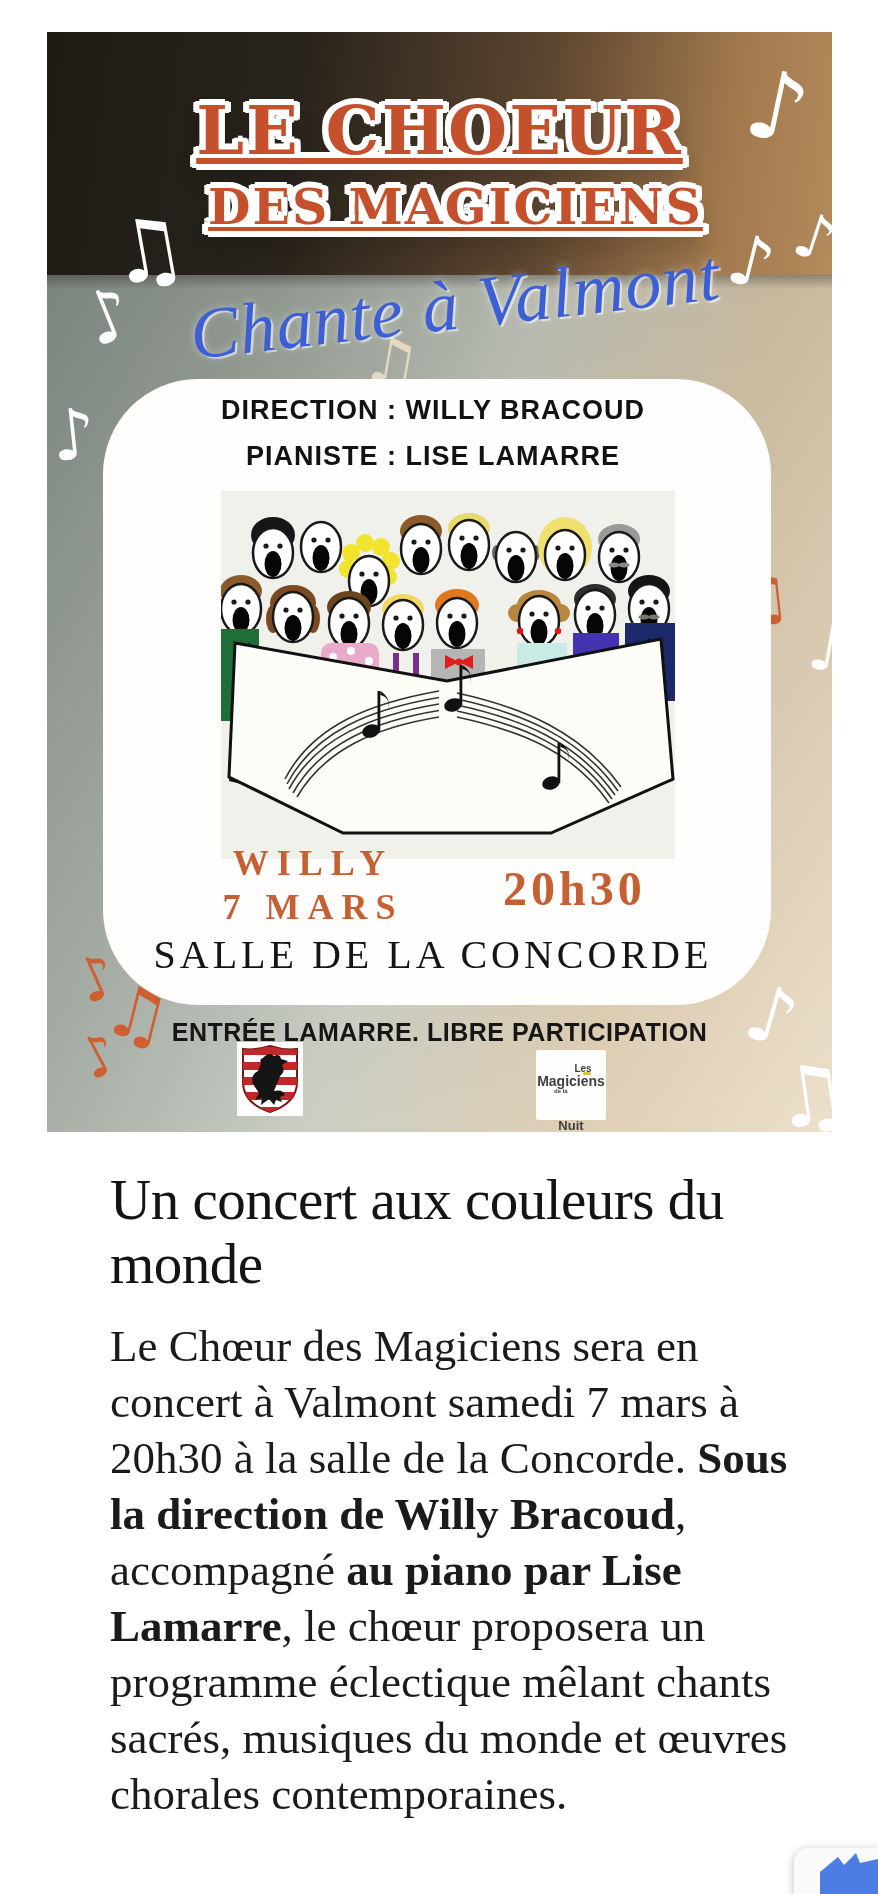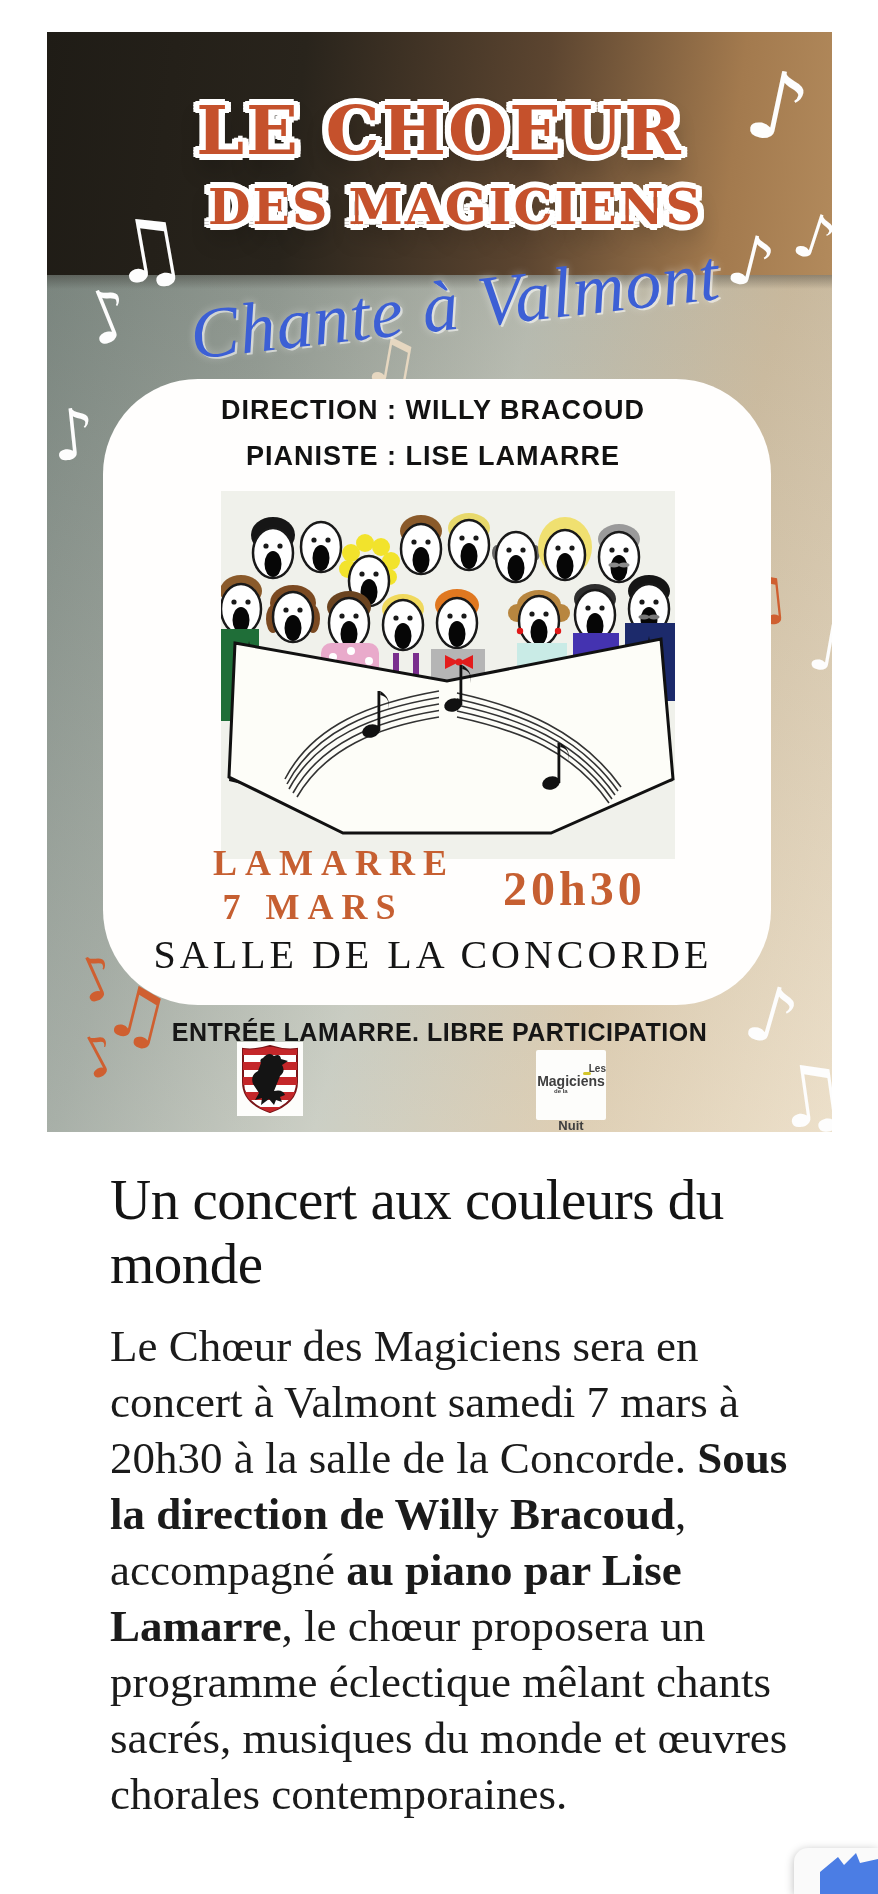--- a/index.html
+++ b/index.html
@@ -19,21 +19,21 @@
   .poster-title1{position:absolute;left:0;top:58px;width:785px;text-align:center;
           font-family:"DejaVu Serif",serif;font-weight:700;font-size:68px;letter-spacing:2px;
           color:#c5512c;}
   .poster-title2{position:absolute;left:16px;top:146px;width:785px;text-align:center;
           font-family:"DejaVu Serif",serif;font-weight:700;font-size:49px;letter-spacing:2px;
           color:#c5512c;}
   .outline-w{text-shadow:
       -6px 0 0 #fff,6px 0 0 #fff,0 -6px 0 #fff,0 6px 0 #fff,
       -4px -4px 0 #fff,4px -4px 0 #fff,-4px 4px 0 #fff,4px 4px 0 #fff,
       -6px 3px 0 #fff,6px 3px 0 #fff,-6px -3px 0 #fff,6px -3px 0 #fff,
-      0 14px 22px rgba(0,0,0,0.30);}
+      0 14px 22px rgba(0,0,0,0.30); text-decoration: underline;}
 
   .poster-script{position:absolute;left:78px;top:232px;width:660px;text-align:center;
           font-family:"Liberation Serif",serif;font-style:italic;font-size:72px;
           color:#3c5fd5;transform:rotate(-6.5deg);letter-spacing:1px;
           text-shadow:2px 2px 0 rgba(255,255,255,0.55),0 0 8px rgba(255,255,255,0.45);}
 
   .panel{position:absolute;left:56px;top:347px;width:668px;height:626px;background:#fffefd;
          border-radius:95px;}
   .dir-line{position:absolute;left:0;top:16px;width:660px;text-align:center;
          font-family:"Liberation Sans",sans-serif;font-weight:700;font-size:27px;letter-spacing:1px;color:#121212;}
@@ -49,21 +49,21 @@
   .venue-line{position:absolute;left:0;top:552px;width:660px;text-align:center;
          font-family:"Liberation Serif",serif;font-weight:400;font-size:40px;letter-spacing:4px;color:#151515;}
 
   .entry-line{position:absolute;left:0;top:986px;width:785px;text-align:center;
          font-family:"Liberation Sans",sans-serif;font-weight:700;font-size:25px;letter-spacing:0.5px;color:#161616;}
 
   .logo-card{position:absolute;background:#fdfdfb;}
   .shield-card{left:190px;top:1010px;width:66px;height:74px;}
   .magiciens-card{left:489px;top:1018px;width:70px;height:70px;border-radius:2px;
          font-family:"Liberation Sans",sans-serif;color:#3f3f3f;text-align:center;}
-  .magiciens-card .l1{font-size:10px;font-weight:700;margin-top:14px;line-height:10px;text-align:right;padding-left:24px;}
+  .magiciens-card .l1{font-size:10px;font-weight:700;margin-top:14px;line-height:10px;text-align:center;padding-left:24px;}
   .magiciens-card .l2{font-size:14px;font-weight:700;line-height:14px;}
   .magiciens-card .l3{font-size:6px;font-weight:700;line-height:7px;padding-left:18px;text-align:left;}
   .magiciens-card .l4{font-size:13px;font-weight:700;line-height:13px;margin-top:24px;}
   .magiciens-accent{position:absolute;right:15px;top:22px;width:8px;height:3px;border-radius:2px;background:#d3c52b;}
 
   .note{position:absolute;font-family:"DejaVu Sans",sans-serif;line-height:1;user-select:none;}
 
   
   .article{position:absolute;left:110px;top:1168px;width:710px;}
   .article h1{margin:0;max-width:640px;font-family:"Liberation Serif",serif;font-weight:500;
@@ -224,21 +224,21 @@
           <ellipse cx="232" cy="214" rx="9" ry="6.5" transform="rotate(-18 232 214)"></ellipse>
             <rect x="238.5" y="174" width="2.8" height="40"></rect>
             <path d="M241.3,174 q11,7 8,18 q2,-12 -8,-14 Z"></path>
           <ellipse cx="330" cy="292" rx="9" ry="6.5" transform="rotate(-18 330 292)"></ellipse>
             <rect x="336.5" y="252" width="2.8" height="40"></rect>
             <path d="M339.3,252 q11,7 8,18 q2,-12 -8,-14 Z"></path>
         </g>
       </svg>
 
       <div class="date-block">
-        <div class="date-day">LAMARRE</div>
+        <div class="date-day">WILLY</div>
         <div class="date-date">7 MARS</div>
       </div>
       <div class="time-block">20h30</div>
       <div class="venue-line">SALLE DE LA CONCORDE</div>
     </div>
 
     <div class="entry-line">ENTRÉE LAMARRE. LIBRE PARTICIPATION</div>
 
     <div class="logo-card shield-card">
       <svg width="66" height="74" viewBox="0 0 66 74" xmlns="http://www.w3.org/2000/svg">

